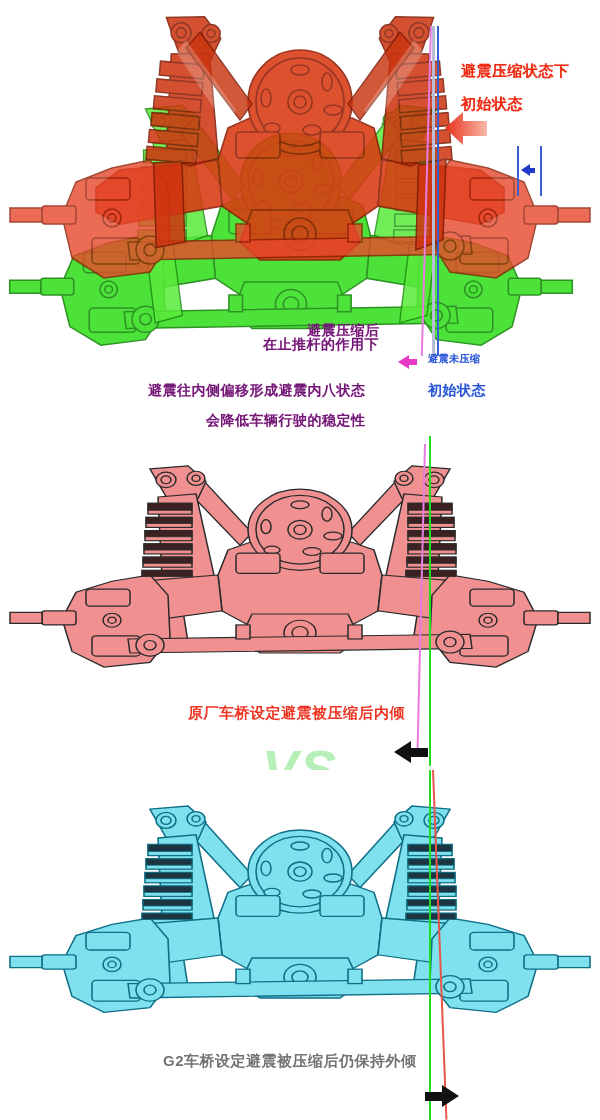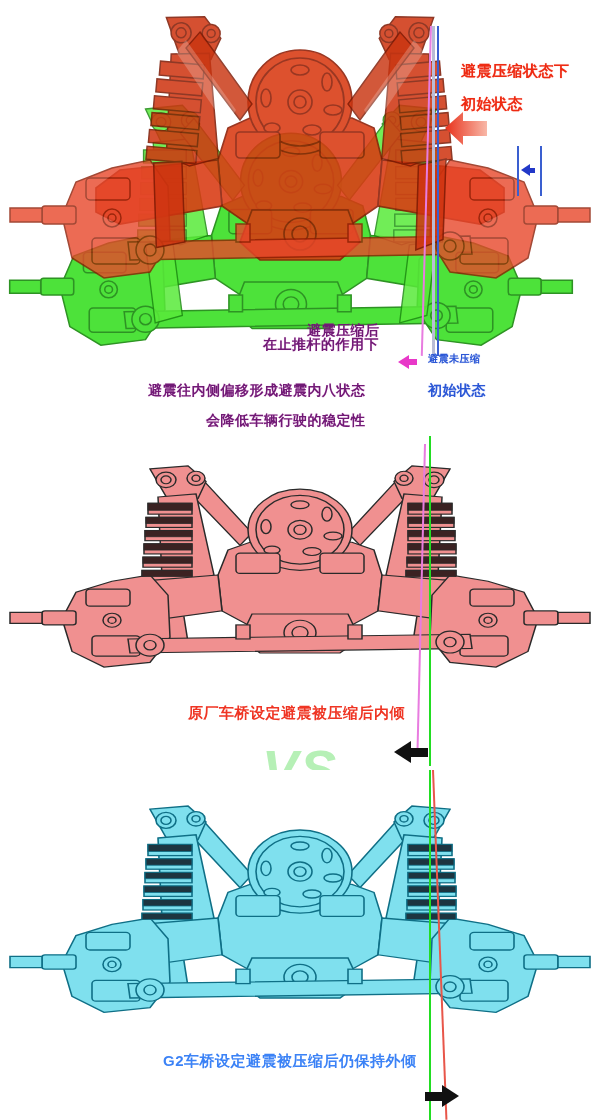--- a/index.html
+++ b/index.html
@@ -12,21 +12,21 @@
   #panel-bot{top:770px;height:350px;}
 
   .stage{position:absolute;left:0;top:0;width:600px;height:100%;}
 
   
   .anno{position:absolute;white-space:nowrap;font-weight:bold;letter-spacing:.5px;}
   .anno.red{color:#ee2a12;text-shadow:0 0 1px rgba(238,42,18,.35);}
   .anno.magenta{color:#701a75;text-shadow:0 0 1px rgba(232,56,200,.3);}
   .anno.blue{color:#2b57d6;text-shadow:0 0 1px rgba(43,87,214,.3);}
   .anno.cap-red{color:#ef3524;}
-  .anno.cap-blue{color:#3b82f6;}
+  .anno.cap-blue{color:#737373;}
 
   
   .refline{position:absolute;transform-origin:top center;}
   .vline-blue{background:#3a5fd0;width:2px;}
   .vline-green{background:#22dd22;width:2px;}
   .vline-pink{background:#e87ce0;width:2px;}
   .vline-red{background:#e8564a;width:1.5px;}
   .vline-grey{background:#b9bcd6;width:3px;}
 
   .dimline{position:absolute;width:2px;background:#3a5fd0;}

